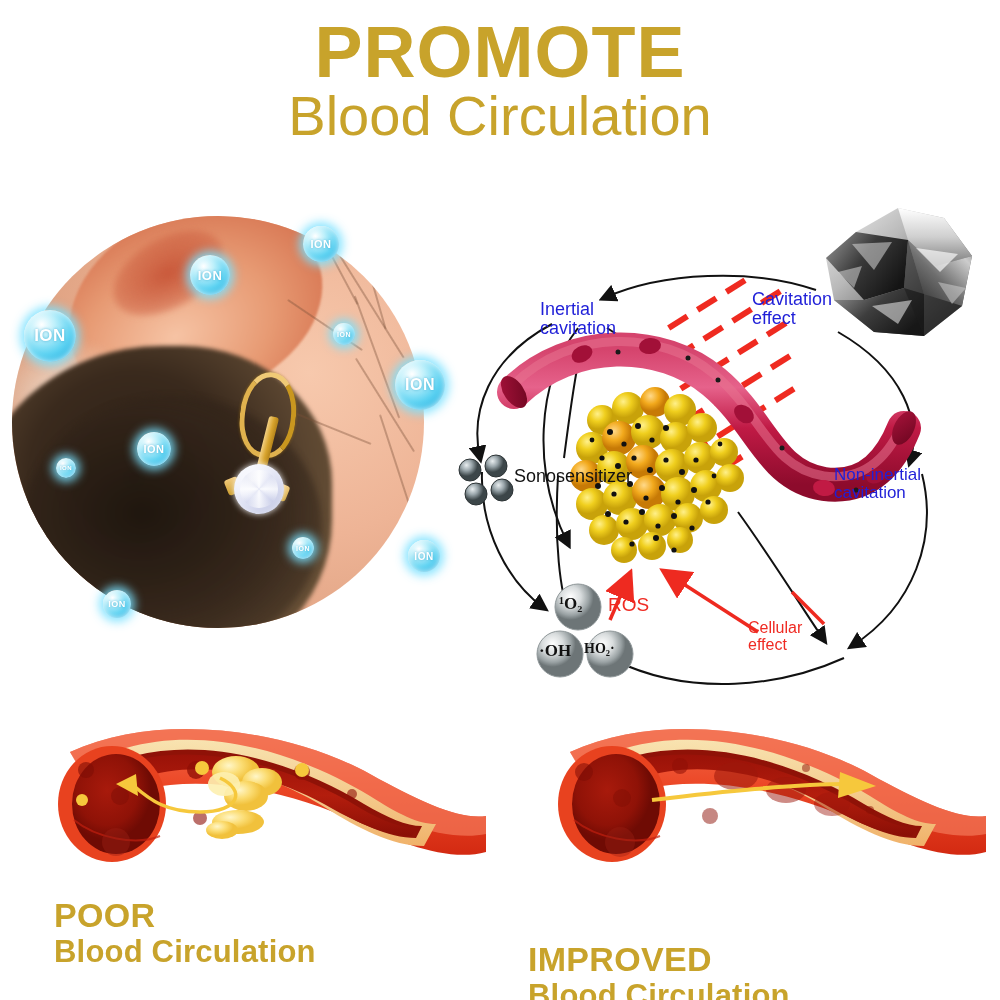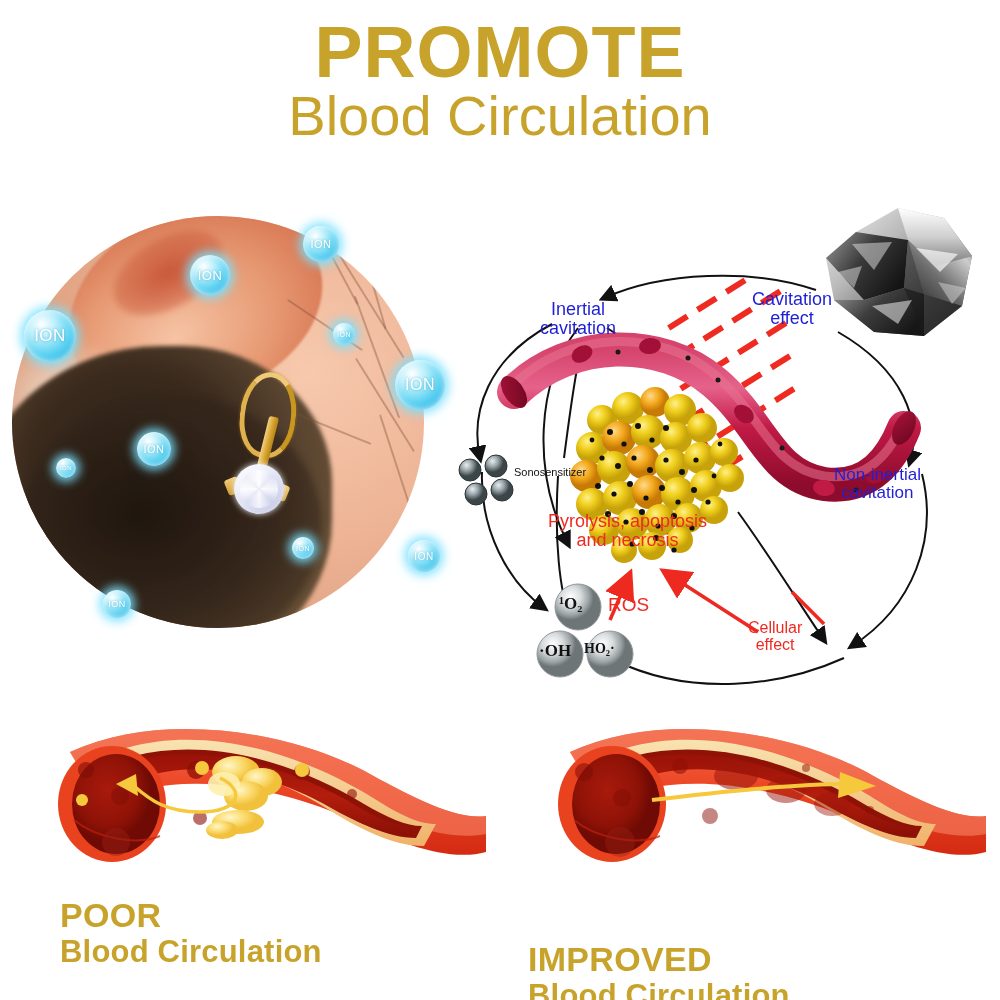--- a/index.html
+++ b/index.html
@@ -91,32 +91,32 @@
   }
   .gem-prong{
     position:absolute;width:14px;height:16px;background:linear-gradient(180deg,#f0c878,#c8971f);
     border-radius:3px;
   }
 
   
   .ion{
     position:absolute;border-radius:50%;
     display:flex;align-items:center;justify-content:center;
-    color:#ffffff;font-weight:normal;
+    color:#ffffff;font-weight:bold;
     background:radial-gradient(circle at 34% 28%, #ffffff 0%, #bdf0fb 26%, #5fd3f2 58%, #2bb6e4 82%, #17a3d6 100%);
     box-shadow:0 0 10px 4px rgba(120,225,255,.85), inset 0 0 6px rgba(255,255,255,.9);
     text-shadow:0 0 3px rgba(0,140,190,.6);
     letter-spacing:.5px;
     z-index:6;
   }
 
   
   .diagram{position:absolute;left:452px;top:262px;width:540px;height:440px;}
   .diagram svg{position:absolute;left:0;top:0;}
-  .lbl{position:absolute;text-align:center;line-height:1.06;white-space:nowrap;}
+  .lbl{position:absolute;text-align:left;line-height:1.06;white-space:nowrap;}
   .lbl-blue{color:#1f1fd8;}
   .lbl-red{color:#ef2a22;}
   .lbl-black{color:#111;}
 
   
   .stone{
     position:absolute;left:812px;top:196px;width:172px;height:152px;
     z-index:7;
   }
 
@@ -455,26 +455,22 @@
     <div class="lbl lbl-blue" style="left:300px;top:28px;font-size:18px;">
       <span>Cavitation</span><br>
       <span>effect</span>
     </div>
 
     <div class="lbl lbl-blue" style="left:382px;top:204px;font-size:17px;">
       <span>Non-inertial</span><br>
       <span>cavitation</span>
     </div>
 
-    <div class="lbl lbl-black" style="left:62px;top:205px;font-size:11px;">Sonosensitizer</div>
-
-    <div class="lbl lbl-red" style="left:96px;top:250px;font-size:18px;">
-      <span>Pyrolysis,  apoptosis</span><br>
-      <span>and necrosis</span>
-    </div>
+    <div class="lbl lbl-black" style="left:62px;top:205px;font-size:18px;">Sonosensitizer</div>
+
 
     <div class="lbl lbl-red" style="left:296px;top:358px;font-size:16px;">
       <span>Cellular</span><br>
       <span>effect</span>
     </div>
 
     <div class="lbl lbl-red" style="left:156px;top:333px;font-size:19px;">ROS</div>
 
     <div class="lbl lbl-black" style="left:107px;top:333px;font-size:17px;font-family:'Liberation Serif',serif;font-weight:bold;">¹O₂</div>
     <div class="lbl lbl-black" style="left:87px;top:380px;font-size:17px;font-family:'Liberation Serif',serif;font-weight:bold;">·OH</div>
@@ -539,21 +535,21 @@
       <circle cx="76" cy="130" r="14" fill="#9a2014" opacity=".45"></circle>
       <circle cx="162" cy="56" r="7" fill="#f6c83c"></circle>
       <circle cx="262" cy="58" r="7" fill="#f6c83c"></circle>
       <circle cx="42" cy="88" r="6" fill="#f6c83c"></circle>
 
       <path d="M180,66 C206,78 200,100 160,100 C126,100 110,88 94,74" fill="none" stroke="#f6c83c" stroke-width="3.5"></path>
       <path d="M96,62 L76,72 L98,84 Z" fill="#f6c83c"></path>
     </svg>
   </div>
 
-  <div class="bottom-label" style="left:60px;top:896px;">
+  <div class="bottom-label" style="left:54px;top:896px;">
     <div class="bl-main">POOR</div>
     <div class="bl-sub">Blood Circulation</div>
   </div>
 
   <div class="vessel" style="left:540px;top:712px;">
     <svg width="460" height="170" viewBox="0 0 460 170">
       <defs>
         <linearGradient id="iOuter" x1="0" y1="0" x2="0" y2="1">
           <stop offset="0" stop-color="#f26a4b"></stop>
             <stop offset=".45" stop-color="#ec4726"></stop>

